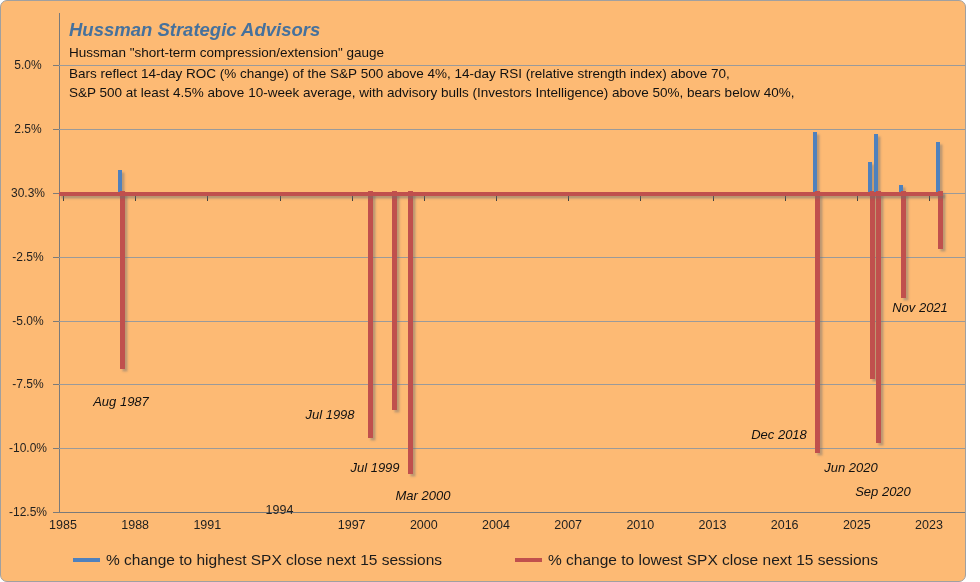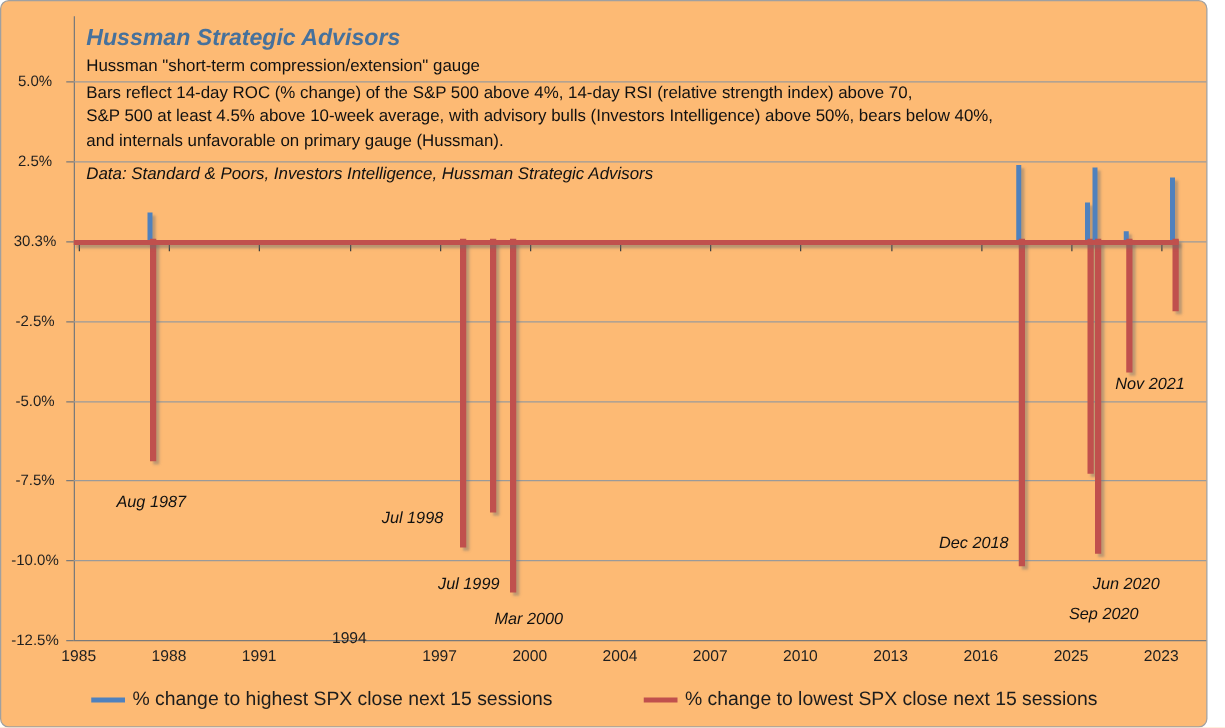--- a/index.html
+++ b/index.html
@@ -34,23 +34,21 @@
 
 <div id="chart-frame">
 
   <div id="plot-area" class="abs"></div>
 
   <div id="hdr-title">Hussman Strategic Advisors</div>
   <div id="hdr-subtitle">Hussman "short-term compression/extension" gauge</div>
   <div id="hdr-desc">
     <div>Bars reflect 14-day ROC (% change) of the S&amp;P 500 above 4%, 14-day RSI (relative strength index) above 70,</div>
     <div>S&amp;P 500 at least 4.5% above 10-week average, with advisory bulls (Investors Intelligence) above 50%, bears below 40%,</div>
-    <div>and internals unfavorable on primary gauge (Hussman).</div>
   </div>
-  <div id="hdr-source">Data: Standard &amp; Poors, Investors Intelligence, Hussman Strategic Advisors</div>
 
   <div class="legend-item" style="left:72px;top:550px;">
     <span class="legend-marker" id="legend-marker-0" style="background: rgb(79, 129, 189);"></span>
     <span class="legend-label">% change to highest SPX close next 15 sessions</span>
   </div>
   <div class="legend-item" style="left:514px;top:550px;">
     <span class="legend-marker" id="legend-marker-1" style="background: rgb(192, 80, 77);"></span>
     <span class="legend-label">% change to lowest SPX close next 15 sessions</span>
   </div>
 
@@ -119,16 +117,16 @@
     <div class="bar bar-high" style="left: 897.917px; top: 184.344px; width: 4px; height: 9.656px;"></div>
     <div class="bar bar-low" style="left: 899.917px; top: 190px; width: 5px; height: 106.632px;"></div>
     <div class="bar bar-high" style="left: 935.104px; top: 140.96px; width: 4px; height: 53.04px;"></div>
     <div class="bar bar-low" style="left: 937.104px; top: 190px; width: 5px; height: 58.144px;"></div>
     <div class="zero-line" style="left: 58px; top: 190.5px; width: 884.104px; height: 4.5px; background: rgb(192, 80, 77);"></div>
     <div class="annotation" style="left: 120px; top: 400px;">Aug 1987</div>
     <div class="annotation" style="left: 329px; top: 413px;">Jul 1998</div>
     <div class="annotation" style="left: 374px; top: 466px;">Jul 1999</div>
     <div class="annotation" style="left: 422px; top: 494px;">Mar 2000</div>
     <div class="annotation" style="left: 778px; top: 433px;">Dec 2018</div>
-    <div class="annotation" style="left: 900px; top: 466px;">Jun 2020</div>
+    <div class="annotation" style="left: 850px; top: 466px;">Jun 2020</div>
     <div class="annotation" style="left: 882px; top: 490px;">Sep 2020</div>
     <div class="annotation" style="left: 919px; top: 306px;">Nov 2021</div>
   </div>
 
 </body></html>

